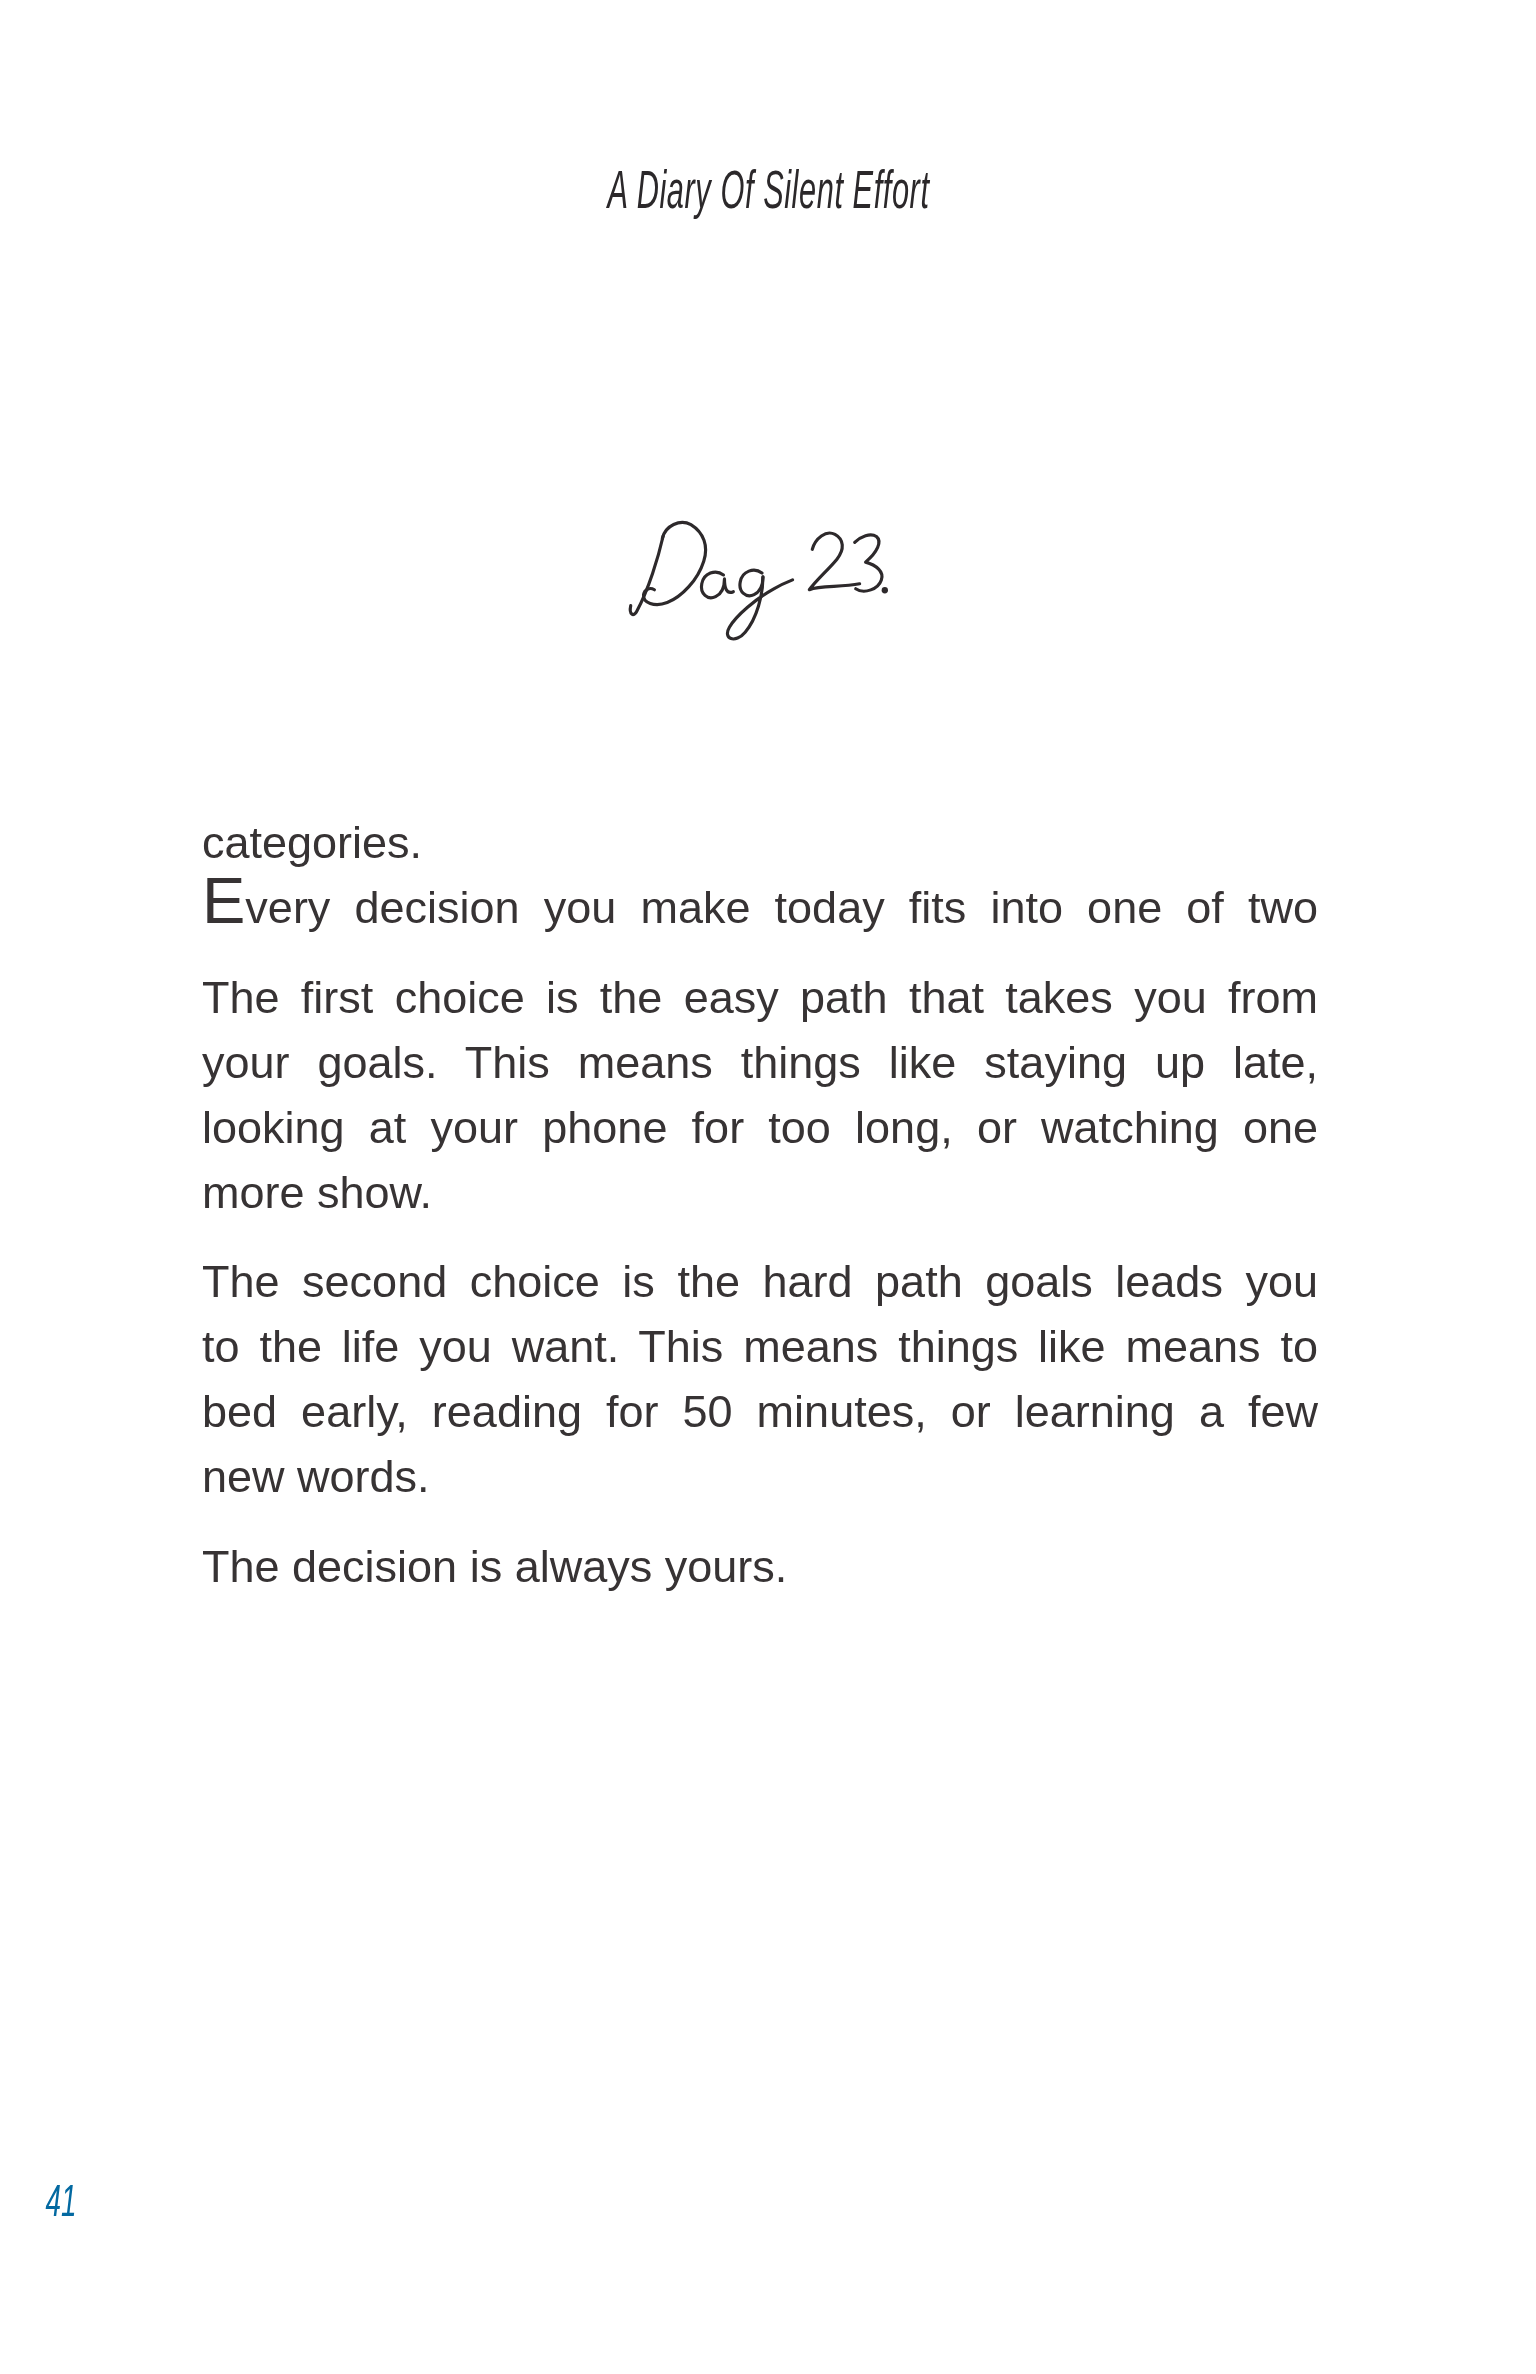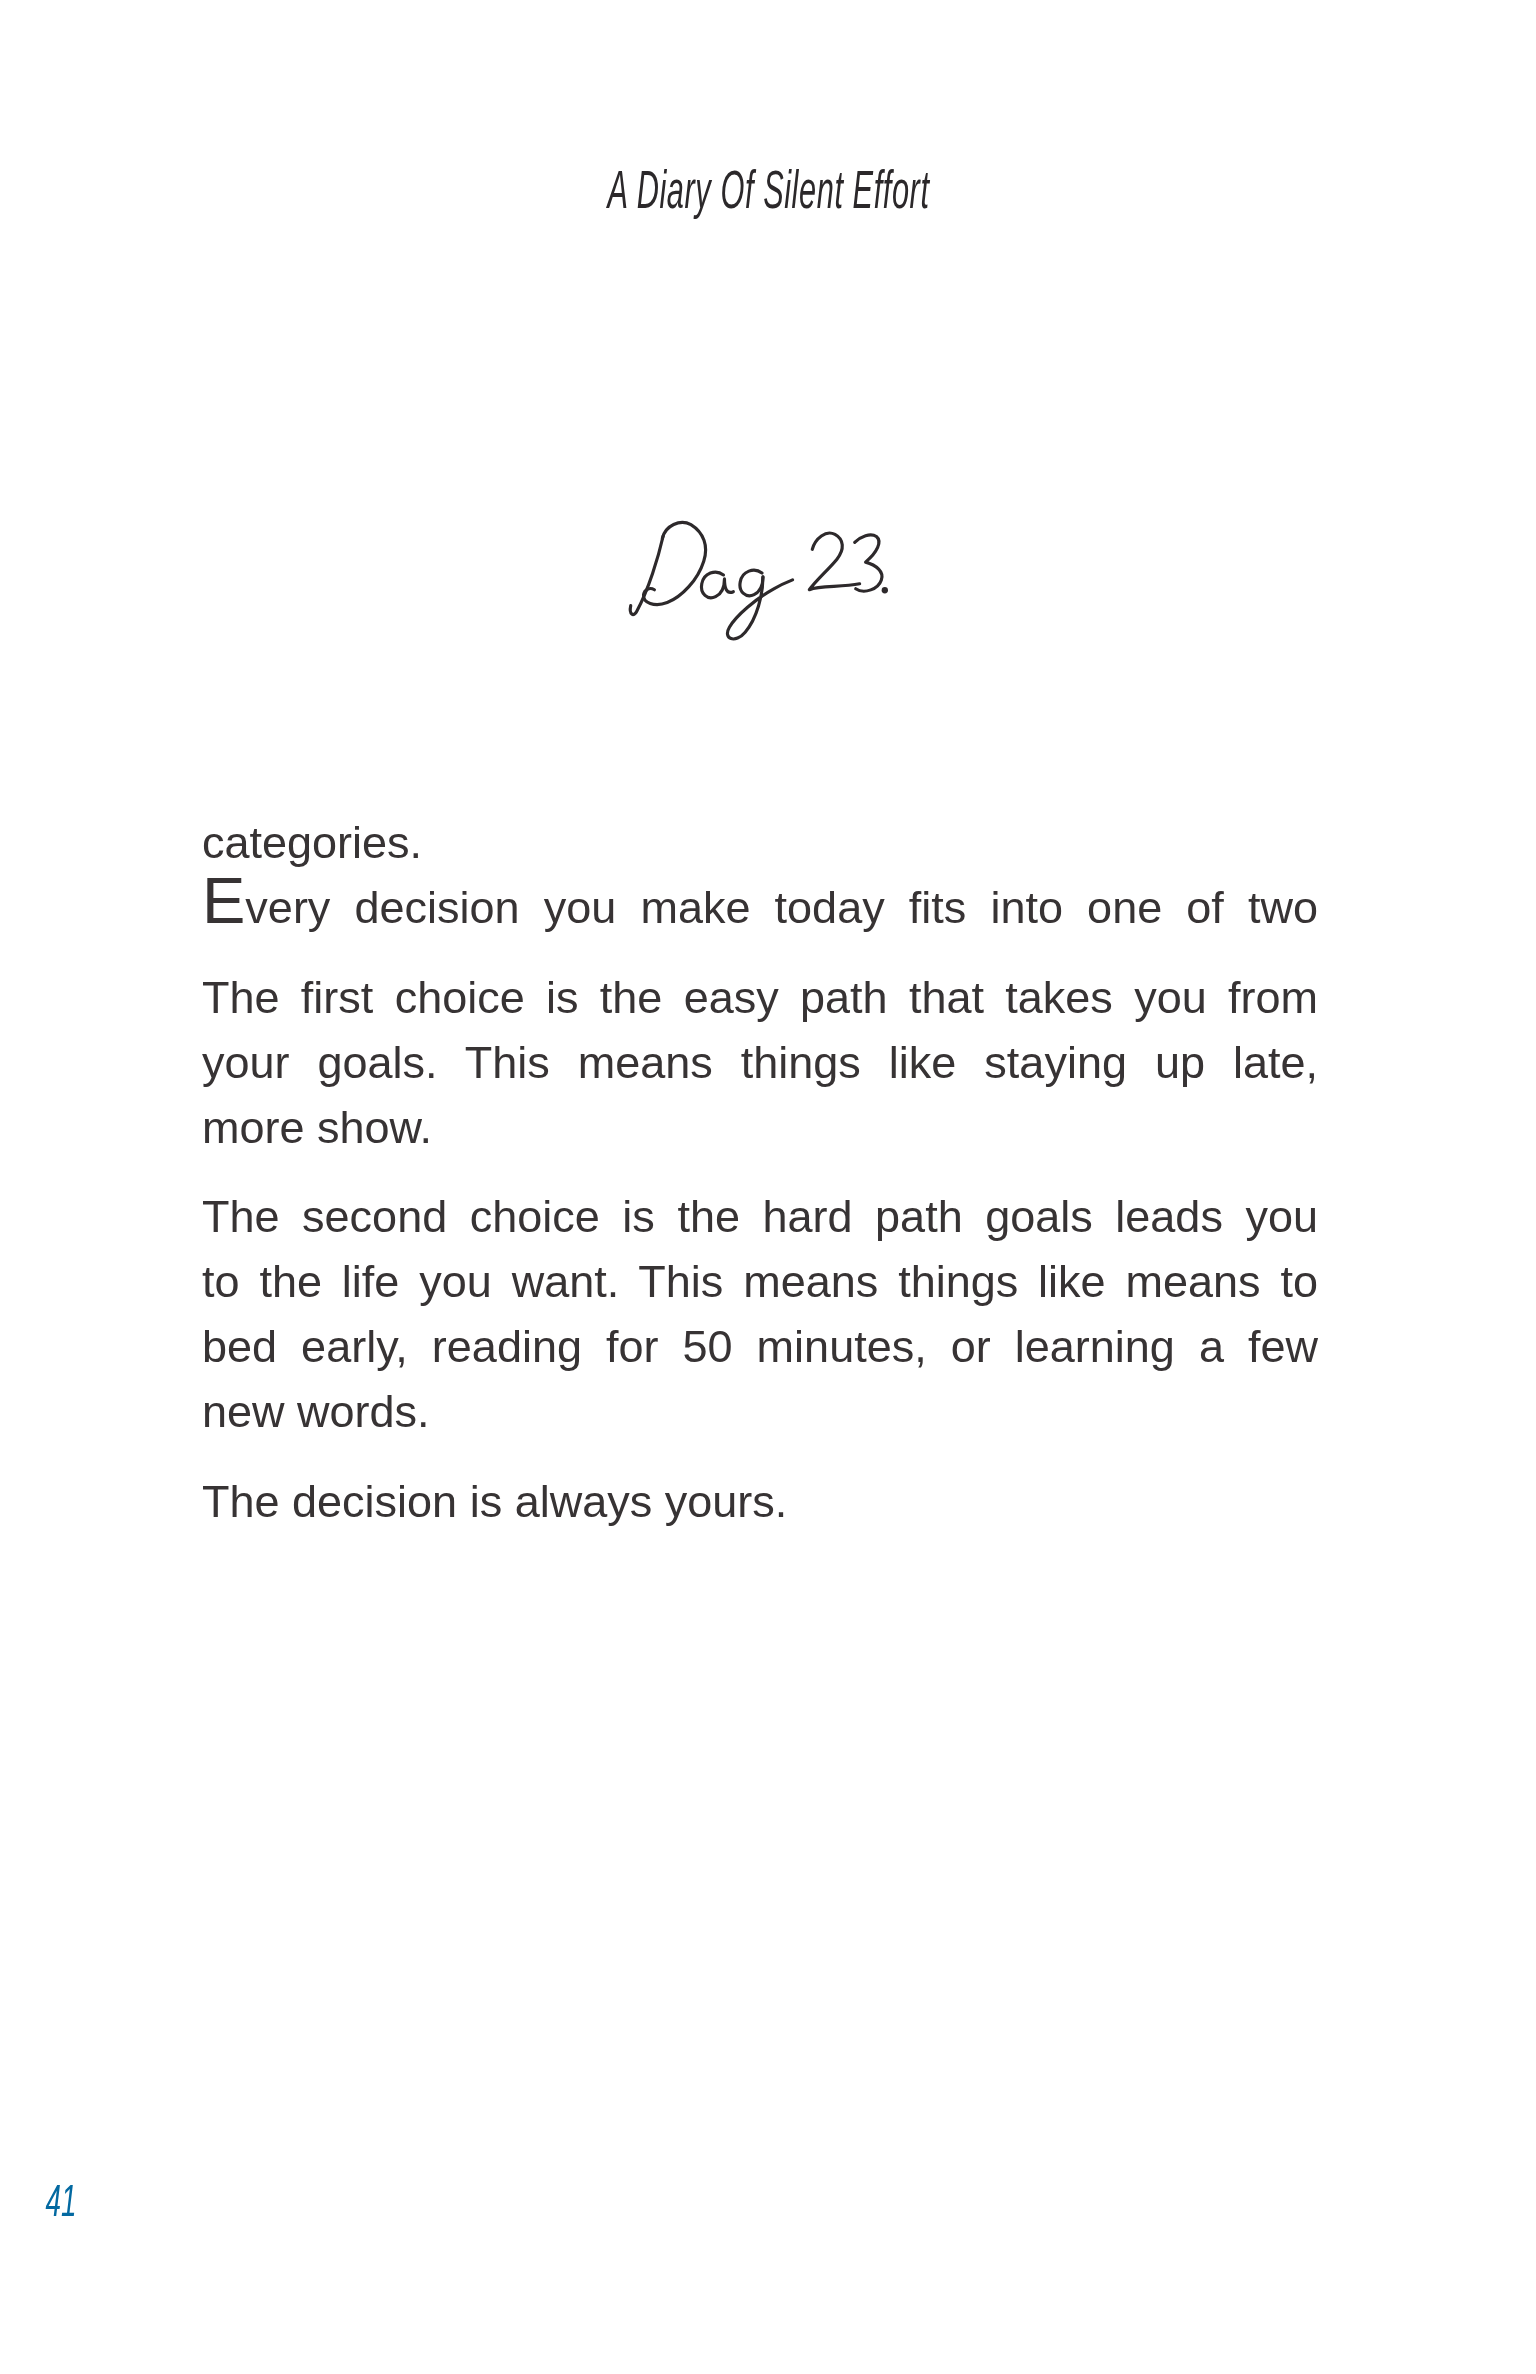--- a/index.html
+++ b/index.html
@@ -131,20 +131,21 @@
     <div class="para">
       <div class="line">categories.</div>
       <div class="line just">
         <span class="dropcap">E</span><span>very decision you make today fits into one of two</span>
       </div>
     </div>
 
     <div class="para">
       <div class="line just">The first choice is the easy path that takes you from</div>
       <div class="line just">your goals. This means things like staying up late,</div>
+      <div class="line just">looking at your phone for too long, or watching one</div>
       <div class="line">more show.</div>
     </div>
 
     <div class="para">
       <div class="line just">The second choice is the hard path goals leads you</div>
       <div class="line just">to the life you want. This means things like means to</div>
       <div class="line just">bed early, reading for 50 minutes, or learning a few</div>
       <div class="line">new words.</div>
     </div>
 

